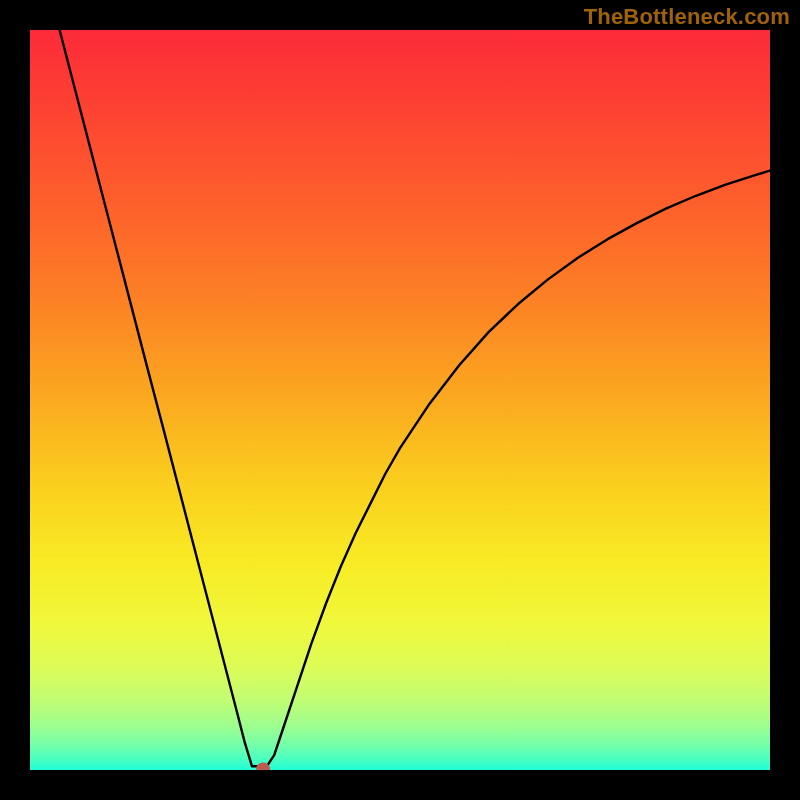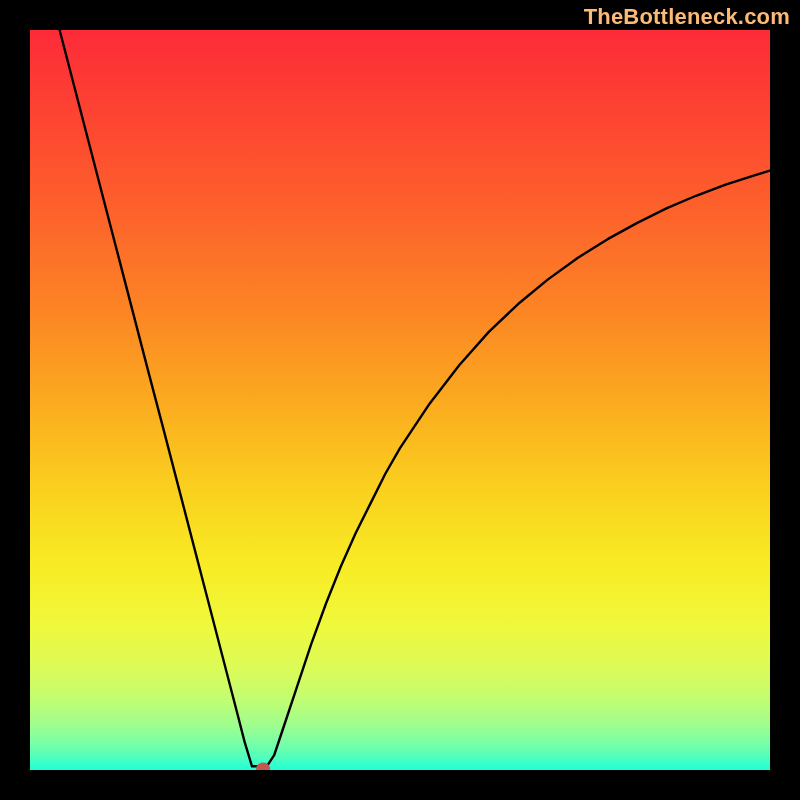--- a/index.html
+++ b/index.html
@@ -17,21 +17,21 @@
     width: 800px;
     height: 800px;
     background: #000;
   }
   .watermark {
     position: absolute;
     top: 4px;
     right: 10px;
     font-size: 22px;
     font-weight: 600;
-    color: #fdba74;
+    color: #a16207;
     letter-spacing: 0.2px;
     user-select: none;
   }
   .plot-wrap {
     position: absolute;
     top: 30px;
     left: 30px;
     width: 740px;
     height: 740px;
   }

